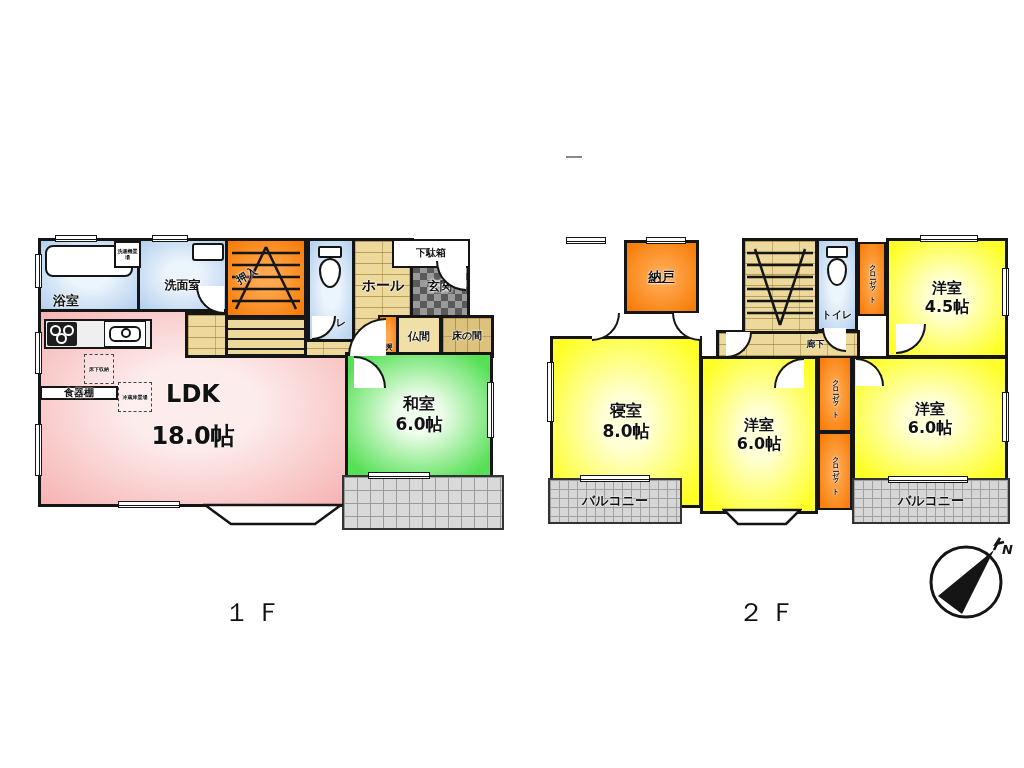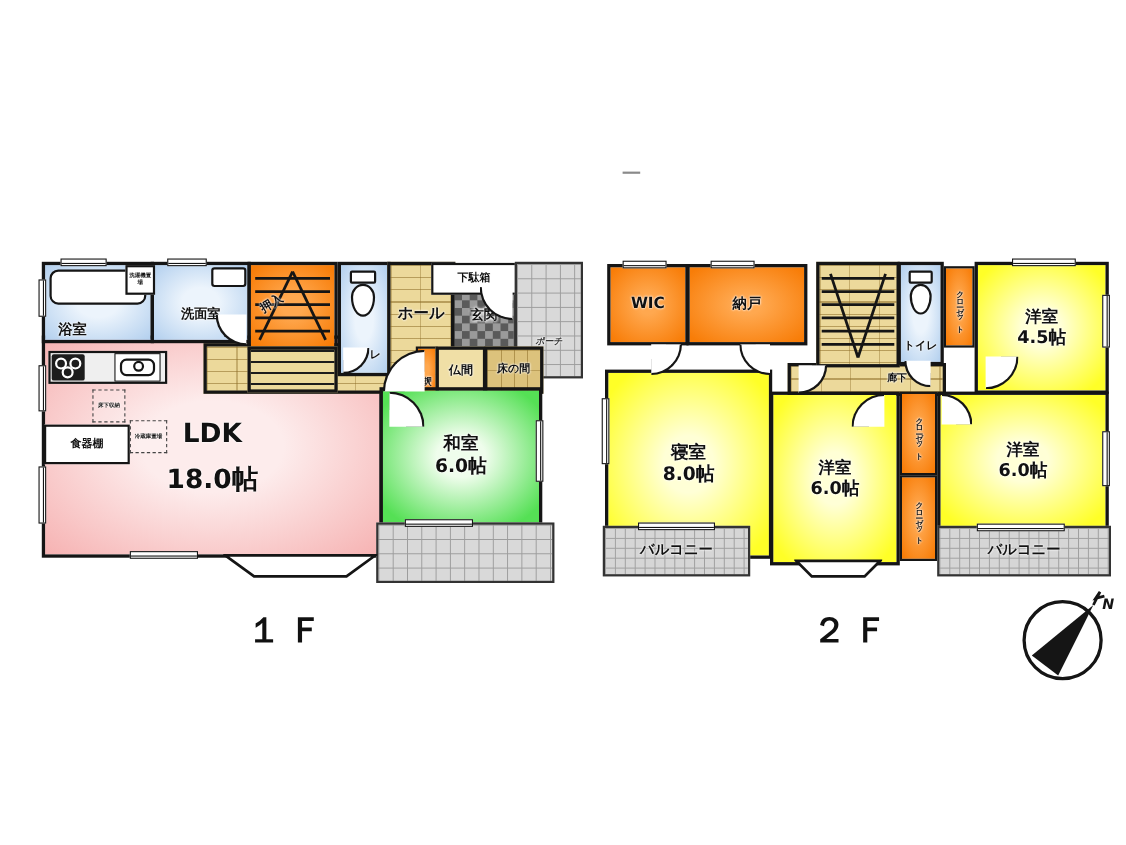--- a/index.html
+++ b/index.html
@@ -36,21 +36,21 @@
   .dashbox{border:1px dashed #444;background:rgba(255,255,255,.2);
       display:flex;align-items:center;justify-content:center;text-align:center;}
   .lbl{font-weight:bold;white-space:nowrap;text-shadow:0 0 2px #fff,0 0 2px #fff;line-height:1.25;}
   .vtext{writing-mode:vertical-rl;text-orientation:upright;letter-spacing:0px;}
   .steps{background-image:repeating-linear-gradient(180deg,#1c1c1c 0 2px,transparent 2px 10px);}
   .win{position:absolute;background:#fff;border:1px solid #151515;box-sizing:border-box;}
   .win-h::after{content:"";position:absolute;left:0;right:0;top:50%;height:1px;background:#151515;}
   .win-v::after{content:"";position:absolute;top:0;bottom:0;left:50%;width:1px;background:#151515;}
   .door{position:absolute;background:#fff;box-sizing:border-box;}
   .fig{position:absolute;}
-  .floorlabel{position:absolute;font-size:32px;font-weight:bold;letter-spacing:6px;}
+  .floorlabel{position:absolute;font-size:26px;font-weight:normal;letter-spacing:6px;margin-top:43px;}
   .i{font-style:italic;}
 </style>
 </head>
 <body>
 
 <div class="canvas">
 
   <div class="abs" style="left:566px;top:156px;width:16px;height:2px;background:#8a8a8a;"></div>
 
   <div class="r pink" style="left:38px;top:305px;width:310px;height:202px;padding-top:18px;">
@@ -103,23 +103,20 @@
   </div>
 
   <div class="r check" style="left:410px;top:256px;width:60px;height:88px;padding-bottom:28px;">
     <span class="lbl" style="font-size:12px;color:#111;text-shadow:0 0 3px #fff,0 0 3px #fff,0 0 3px #fff;">玄関</span>
   </div>
 
   <div class="wbox abs" style="left:392px;top:239px;width:78px;height:29px;">
     <span class="lbl" style="font-size:10px;">下駄箱</span>
   </div>
 
-  <div class="tile abs" style="left:468px;top:238px;width:62px;height:106px;display:flex;align-items:center;justify-content:center;">
-    <span class="lbl i" style="font-size:8px;color:#333;margin-top:40px;">ポーチ</span>
-  </div>
 
   <div class="door" style="left:436px;top:261px;width:30px;height:30px;border-radius:0 0 0 100%;border-left:2px solid #151515;border-bottom:2px solid #151515;"></div>
 
   <div class="r orange" style="left:378px;top:315px;width:20px;height:43px;border-width:2px;">
     <span class="lbl vtext" style="font-size:7px;">押入</span>
   </div>
   <div class="r tan" style="left:396px;top:315px;width:46px;height:43px;align-items:center;">
     <span class="lbl" style="font-size:11px;">仏間</span>
   </div>
   <div class="r woodv" style="left:440px;top:315px;width:54px;height:43px;">
@@ -137,21 +134,21 @@
   <div class="abs" style="left:47px;top:322px;width:30px;height:24px;background:#1d1d1d;border-radius:2px;">
     <span style="position:absolute;left:3px;top:3px;width:7px;height:7px;border:2px solid #fff;border-radius:50%;"></span>
     <span style="position:absolute;right:3px;top:3px;width:7px;height:7px;border:2px solid #fff;border-radius:50%;"></span>
     <span style="position:absolute;left:9px;bottom:2px;width:7px;height:7px;border:2px solid #fff;border-radius:50%;"></span>
   </div>
   <div class="abs" style="left:104px;top:321px;width:42px;height:26px;background:#fff;border:1px solid #151515;">
     <span style="position:absolute;left:4px;top:4px;right:4px;bottom:4px;border:2px solid #151515;border-radius:6px;"></span>
     <span style="position:absolute;left:16px;top:6px;width:6px;height:6px;border:2px solid #151515;border-radius:50%;background:#fff;"></span>
   </div>
 
-  <div class="wbox abs" style="left:40px;top:386px;width:78px;height:36px;text-align:center;">
+  <div class="wbox abs" style="left:40px;top:386px;width:78px;height:14px;text-align:center;">
     <span class="lbl" style="font-size:10px;">食器棚</span>
   </div>
 
   <div class="dashbox abs" style="left:84px;top:354px;width:30px;height:30px;">
     <span class="lbl" style="font-size:5px;white-space:normal;line-height:1.2;">床下収納</span>
   </div>
   <div class="dashbox abs" style="left:118px;top:382px;width:34px;height:30px;">
     <span class="lbl" style="font-size:5px;white-space:normal;line-height:1.2;">冷蔵庫置場</span>
   </div>
 
@@ -166,25 +163,22 @@
   <div class="win win-v" style="left:35px;top:332px;width:7px;height:42px;"></div>
   <div class="win win-v" style="left:35px;top:424px;width:7px;height:52px;"></div>
   <div class="win win-h" style="left:118px;top:501px;width:62px;height:7px;"></div>
   <div class="win win-h" style="left:368px;top:472px;width:62px;height:7px;"></div>
   <div class="win win-v" style="left:487px;top:382px;width:7px;height:56px;"></div>
 
   <svg class="fig" width="140" height="24" viewBox="0 0 140 24" style="left:203px;top:503px;">
     <polygon points="2,2 138,2 112,21 28,21" fill="#ffffff" stroke="#151515" stroke-width="2.5"></polygon>
   </svg>
 
-  <div class="r orange" style="left:552px;top:240px;width:74px;height:74px;">
-    <span class="lbl" style="font-size:14px;">WIC</span>
-  </div>
-
-  <div class="r orange" style="left:624px;top:240px;width:110px;height:74px;">
+
+  <div class="r orange" style="left:624px;top:240px;width:75px;height:74px;text-decoration:underline;">
     <span class="lbl" style="font-size:13px;">納戸</span>
   </div>
 
   <div class="r wood" style="left:716px;top:330px;width:144px;height:30px;">
     <span class="lbl" style="font-size:9px;margin-left:55px;">廊下</span>
   </div>
 
   <div class="r wood" style="left:742px;top:238px;width:76px;height:96px;overflow:hidden;">
     <svg class="fig" width="70" height="90" viewBox="0 0 70 90" style="left:0;top:0;">
       <g stroke="#151515" stroke-width="2.5" fill="none">

